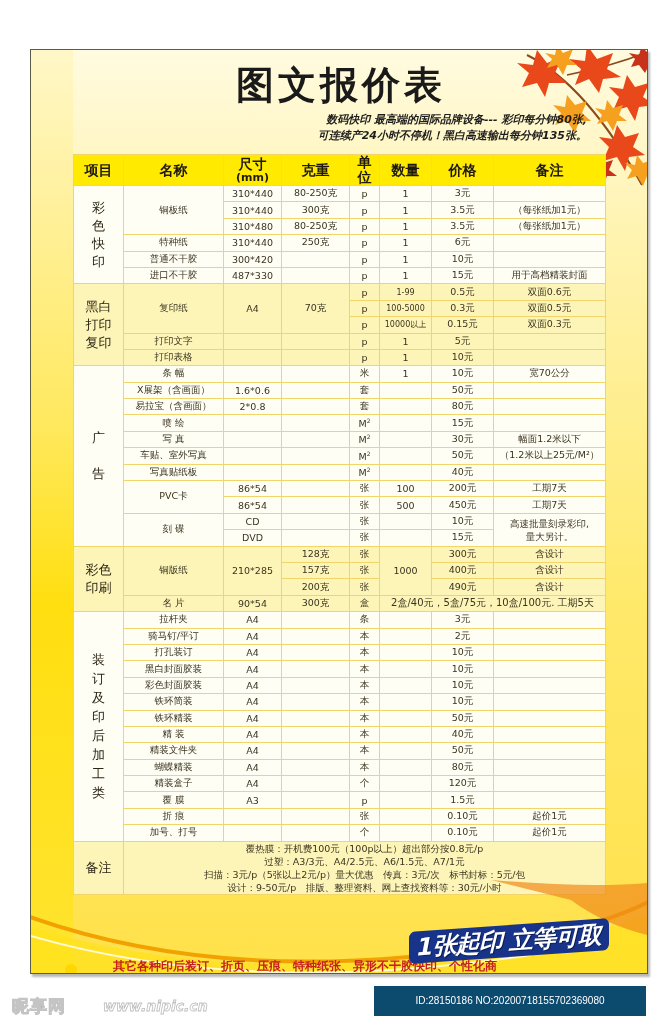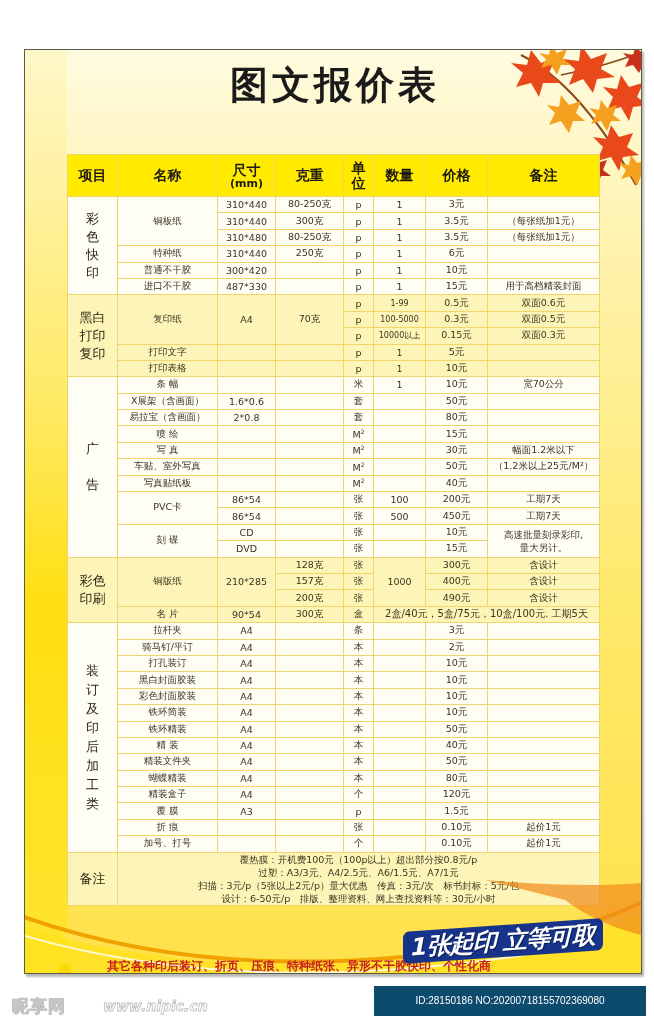--- a/index.html
+++ b/index.html
@@ -1,20 +1,20 @@
 <!DOCTYPE html>
 <html><head>
 <meta charset="utf-8">
 <style>
   * { box-sizing: border-box; margin: 0; padding: 0; }
   html, body { width: 654px; height: 1024px; background: #ffffff; overflow: hidden; }
   body { position: relative; font-family: "DejaVu Sans", sans-serif; }
 
   .poster {
-    position: absolute; left: 24px; top: 49px; width: 618px; height: 925px;
+    position: absolute; left: 30px; top: 49px; width: 618px; height: 925px;
     border: 1px solid #5b5b4a;
     background: linear-gradient(180deg, #fffbe0 0%, #fff3b0 20%, #ffe96a 60%, #ffe14a 100%);
     box-shadow: 2px 3px 2px #b9b9b9;
     overflow: hidden;
   }
   .poster-left-band {
     position: absolute; left: 0; top: 0; width: 42px; height: 100%;
     background: linear-gradient(180deg, #fff7c8 0%, #ffe960 40%, #ffdf10 60%, #ffe430 100%);
   }
   .leaves {
@@ -34,21 +34,21 @@
     position: absolute; left: 42px; top: 104px; width: 532px;
     border-collapse: collapse; table-layout: fixed;
     font-size: 9.5px; color: #3a3320;
   }
   table.price td, table.price th {
     border: 1px solid #f1d46a;
     text-align: center; vertical-align: middle;
     height: 16.4px; padding: 0 2px; white-space: nowrap; overflow: hidden;
   }
   table.price th {
-    background: #ffea00; height: 42px; font-size: 14px; font-weight: bold; color: #1f1a10;
+    background: #ffea00; height: 31px; font-size: 14px; font-weight: bold; color: #1f1a10;
     line-height: 15px;
   }
   table.price th .small { font-size: 11px; display: block; line-height: 11px; }
   .sec-white td { background: #fffef5; }
   .sec-yellow td { background: #fdf5b8; }
   td.cat { font-size: 13px; line-height: 18px; white-space: normal; color: #2c2616; }
   td.left { text-align: left; padding-left: 18px; }
   td.price-r { text-align: right; padding-right: 28px; margin-top: 11px; }
   td.notes-cell { text-align: left; padding: 3px 0 3px 8px; font-size: 9.5px; line-height: 13px; white-space: nowrap; }
   sup { font-size: 6px; }
@@ -103,20 +103,24 @@
       <polygon points="170,110 176,118 186,115 182,125 190,131 180,131 176,141 170,131 160,134 165,125 158,118 168,120"></polygon>
       <polygon points="90,0 96,8 106,4 102,14 110,20 100,20 96,30 90,20 80,23 85,14 78,8 88,10"></polygon>
     </g>
     <g fill="#c8321a">
       <polygon points="175,0 180,8 190,6 186,14 190,20 182,20 178,28 172,20 164,22 168,14 162,8 172,10"></polygon>
       <polygon points="130,110 136,118 146,115 142,125 150,131 140,131 136,141 130,131 120,134 125,125 118,118 128,120"></polygon>
     </g>
   </svg>
 
   <div class="title">图文报价表</div>
+  <div class="subtitle">
+    <div>数码快印 最高端的国际品牌设备--- 彩印每分钟80张,</div>
+    <div>可连续产24小时不停机！黑白高速输出每分钟135张。</div>
+  </div>
 
   <table class="price">
     <colgroup>
       <col style="width:50px">
         <col style="width:100px">
         <col style="width:58px">
         <col style="width:68px">
       <col style="width:30px">
         <col style="width:52px">
         <col style="width:62px">
@@ -504,21 +508,21 @@
         <td class="price-r">0.10元</td>
         <td>起价1元</td>
       </tr>
 
       <tr class="sec-yellow">
         <td class="cat">备注</td>
         <td class="notes-cell" colspan="7">
           <div>覆热膜：开机费100元（100p以上）超出部分按0.8元/p</div>
           <div>过塑：A3/3元、A4/2.5元、A6/1.5元、A7/1元</div>
           <div>扫描：3元/p（5张以上2元/p）量大优惠　传真：3元/次　标书封标：5元/包</div>
-          <div>设计：6-50元/p　排版、整理资料、网上查找资料等：30元/小时</div>
+          <div>设计：9-50元/p　排版、整理资料、网上查找资料等：30元/小时</div>
         </td>
       </tr>
     </tbody>
   </table>
 
   <svg class="swoosh" viewBox="0 0 660 100" preserveAspectRatio="none">
     <path d="M0 40 Q200 110 500 70 Q600 55 660 20 L660 100 L0 100 Z" fill="#ffe21a" opacity="0.7"></path>
     <path d="M0 30 Q220 115 520 60 Q610 40 660 10" stroke="#f2a200" stroke-width="4" fill="none"></path>
     <path d="M0 50 Q220 120 520 75" stroke="#ffffff" stroke-width="2" fill="none" opacity="0.8"></path>
     <path d="M480 0 Q600 10 660 0 L660 60 Q600 50 560 20 Z" fill="#f08a1a" opacity="0.7"></path>

